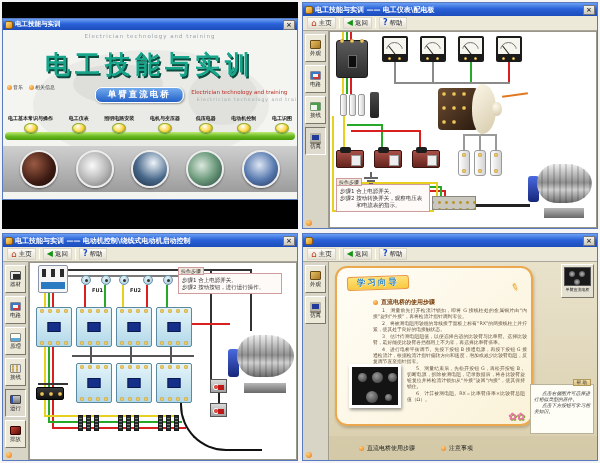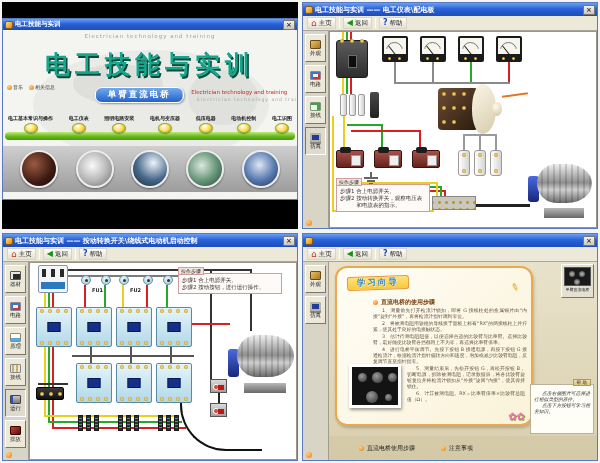--- a/index.html
+++ b/index.html
@@ -352,21 +352,21 @@
         </div>
       </div>
       <span class="music"></span>
     </div>
   </div>
 
   <div class="q">
     <div class="win">
       <div class="titlebar">
         <span class="tb-ico"></span>
-        <span>电工技能与实训 —— 按动转换开关\绕线式电动机启动控制</span>
+        <span>电工技能与实训 —— 电动机控制\绕线式电动机启动控制</span>
         <span class="tb-close">×</span>
       </div>
       <div class="toolbar">
         <div class="tbtn">
             <span class="ic-home">⌂</span>
             <span>主页</span>
           </div>
         <div class="tsep"></div>
         <div class="tbtn">
             <span class="ic-back">◀</span>

